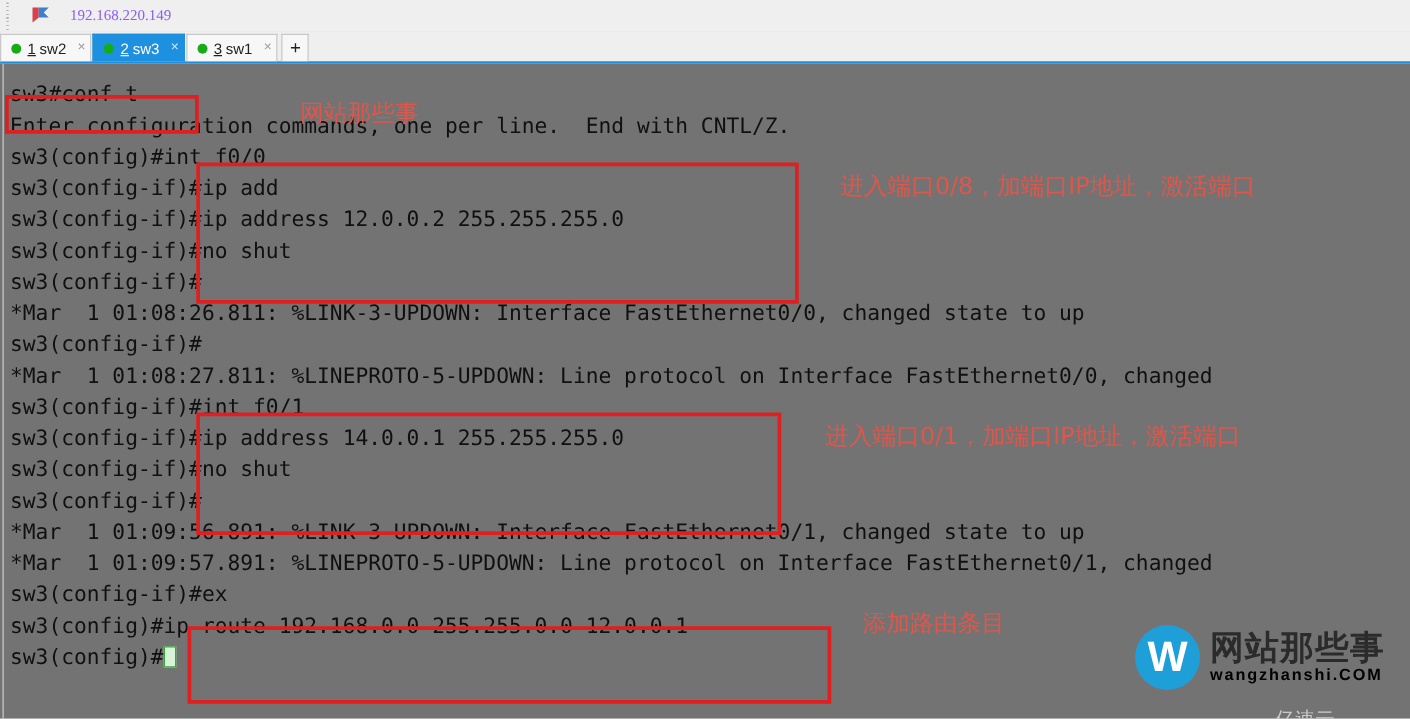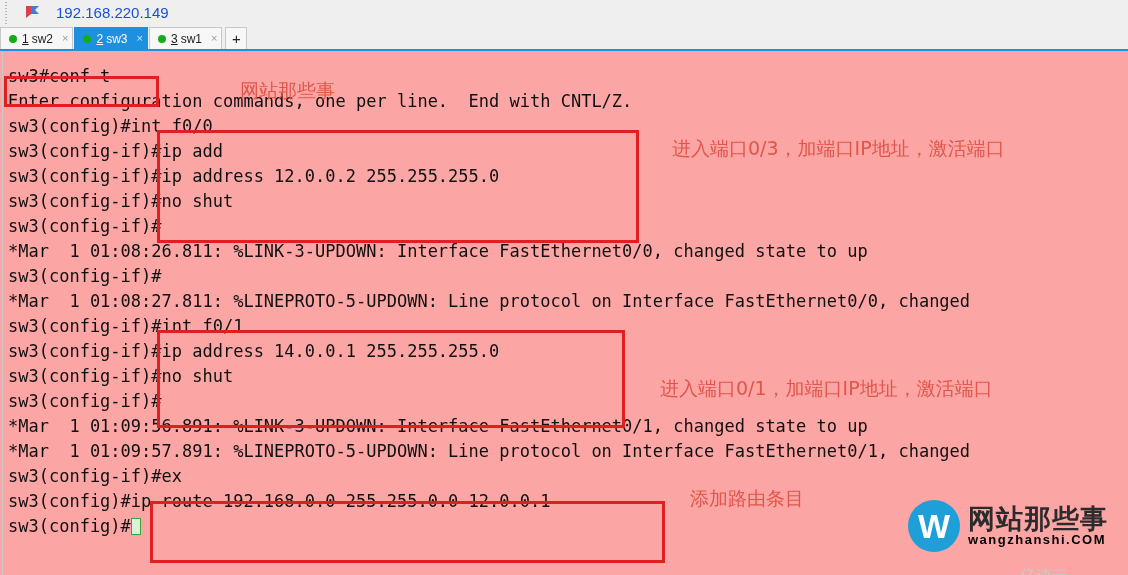--- a/index.html
+++ b/index.html
@@ -43,23 +43,23 @@
     flex: 0 0 auto;
   }
   .app-icon {
     position: relative;
     width: 18px; height: 16px;
     margin-left: 14px;
     flex: 0 0 auto;
   }
   .title-text {
     margin-left: 14px;
-    font-size: 15px;
-    color: #1d4ed8;
-    font-family: Liberation Sans, sans-serif;
+    font-size: 12px;
+    color: #8b5cf6;
+    font-family: Liberation Serif, serif;
     white-space: nowrap;
   }
 
   
   .tabbar {
     position: absolute;
     left: 0; top: 25px;
     width: 1128px; height: 24px;
     background: #efefef;
     display: flex;
@@ -119,21 +119,21 @@
     margin-left: 2px;
     cursor: default;
   }
 
   
   .terminal {
     position: absolute;
     left: 0; top: 51px;
     width: 1128px;
     height: 524px;
-    background: #fca5a5;
+    background: #737373;
     overflow: hidden;
   }
   .term-left-edge {
     position: absolute;
     left: 2px; top: 0;
     width: 1px; height: 524px;
     background: #c9c9c9;
   }
   .term-lines {
     position: absolute;
@@ -267,22 +267,22 @@
     <div class="term-left-edge"></div>
     <div class="term-lines" id="term-lines"><div class="line">sw3#conf t</div><div class="line">Enter configuration commands, one per line.  End with CNTL/Z.</div><div class="line">sw3(config)#int f0/0</div><div class="line">sw3(config-if)#ip add</div><div class="line">sw3(config-if)#ip address 12.0.0.2 255.255.255.0</div><div class="line">sw3(config-if)#no shut</div><div class="line">sw3(config-if)#</div><div class="line">*Mar  1 01:08:26.811: %LINK-3-UPDOWN: Interface FastEthernet0/0, changed state to up</div><div class="line">sw3(config-if)#</div><div class="line">*Mar  1 01:08:27.811: %LINEPROTO-5-UPDOWN: Line protocol on Interface FastEthernet0/0, changed</div><div class="line">sw3(config-if)#int f0/1</div><div class="line">sw3(config-if)#ip address 14.0.0.1 255.255.255.0</div><div class="line">sw3(config-if)#no shut</div><div class="line">sw3(config-if)#</div><div class="line">*Mar  1 01:09:56.891: %LINK-3-UPDOWN: Interface FastEthernet0/1, changed state to up</div><div class="line">*Mar  1 01:09:57.891: %LINEPROTO-5-UPDOWN: Line protocol on Interface FastEthernet0/1, changed</div><div class="line">sw3(config-if)#ex</div><div class="line">sw3(config)#ip route 192.168.0.0 255.255.0.0 12.0.0.1</div><div class="line">sw3(config)#<span class="cursor"></span></div></div>
   </div>
 
   <div id="overlay-layer">
       <div class="redbox" style="left: 4px; top: 76px; width: 155px; height: 31px;"></div>
       <div class="redbox" style="left: 157px; top: 130px; width: 482px; height: 113px;"></div>
       <div class="redbox" style="left: 157px; top: 330px; width: 468px; height: 98px;"></div>
       <div class="redbox" style="left: 150px; top: 501px; width: 515px; height: 62px;"></div>
       <div class="annot" style="left: 240px; top: 78px;">网站那些事</div>
-      <div class="annot" style="left: 672px; top: 136px;">进入端口0/3，加端口IP地址，激活端口</div>
-      <div class="annot" style="left: 660px; top: 336px; margin-top: 40px;">进入端口0/1，加端口IP地址，激活端口</div>
+      <div class="annot" style="left: 672px; top: 136px;">进入端口0/8，加端口IP地址，激活端口</div>
+      <div class="annot" style="left: 660px; top: 336px;">进入端口0/1，加端口IP地址，激活端口</div>
       <div class="annot" style="left: 690px; top: 486px;">添加路由条目</div>
     </div>
 
   <div class="watermark" style="left:908px; top:500px;">
     <div class="wm-circle">W</div>
     <div class="wm-text">
       <div class="wm-cn">网站那些事</div>
       <div class="wm-en">wangzhanshi.COM</div>
     </div>
   </div>

